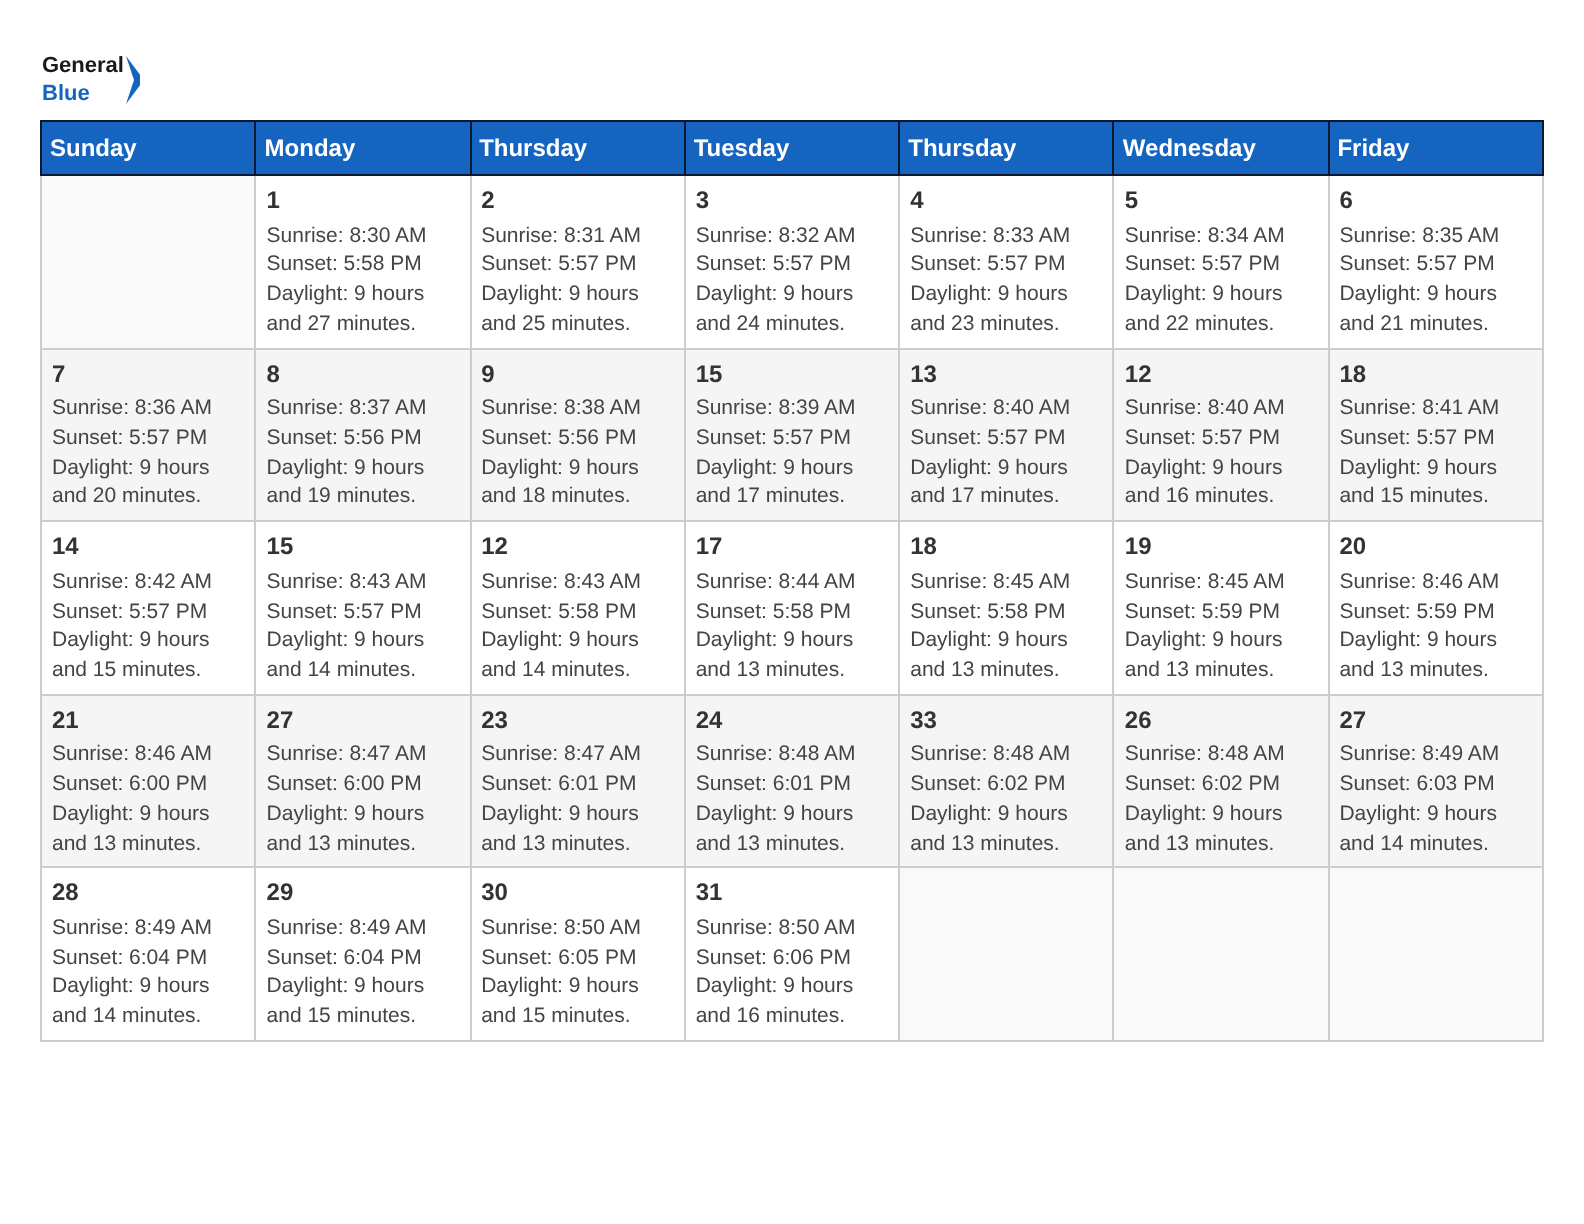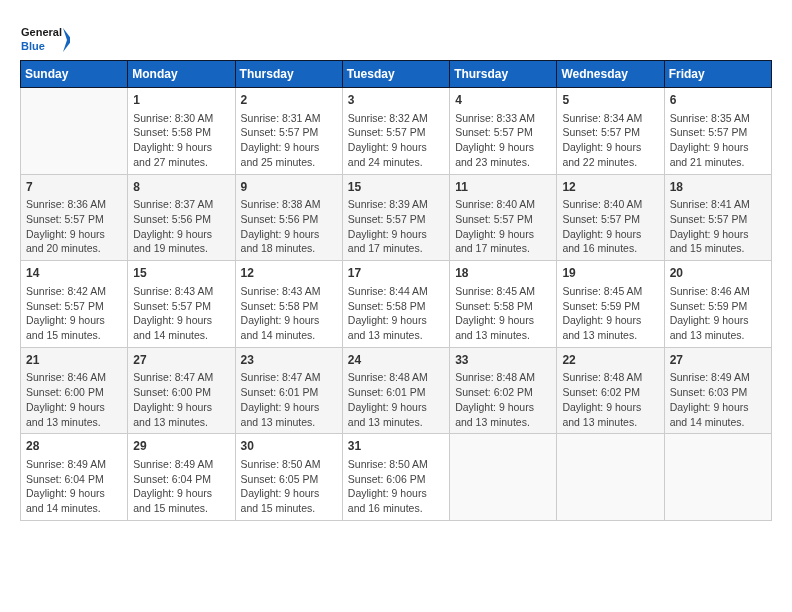--- a/index.html
+++ b/index.html
@@ -142,21 +142,21 @@
         </td>
         <td>
           <span class="day-number">9</span>
           <div class="cell-content">Sunrise: 8:38 AM<br>Sunset: 5:56 PM<br>Daylight: 9 hours and 18 minutes.</div>
         </td>
         <td>
           <span class="day-number">15</span>
           <div class="cell-content">Sunrise: 8:39 AM<br>Sunset: 5:57 PM<br>Daylight: 9 hours and 17 minutes.</div>
         </td>
         <td>
-          <span class="day-number">11</span>
+          <span class="day-number">13</span>
           <div class="cell-content">Sunrise: 8:40 AM<br>Sunset: 5:57 PM<br>Daylight: 9 hours and 17 minutes.</div>
         </td>
         <td>
           <span class="day-number">12</span>
           <div class="cell-content">Sunrise: 8:40 AM<br>Sunset: 5:57 PM<br>Daylight: 9 hours and 16 minutes.</div>
         </td>
         <td>
           <span class="day-number">18</span>
           <div class="cell-content">Sunrise: 8:41 AM<br>Sunset: 5:57 PM<br>Daylight: 9 hours and 15 minutes.</div>
         </td>
@@ -206,21 +206,21 @@
         </td>
         <td>
           <span class="day-number">24</span>
           <div class="cell-content">Sunrise: 8:48 AM<br>Sunset: 6:01 PM<br>Daylight: 9 hours and 13 minutes.</div>
         </td>
         <td>
           <span class="day-number">33</span>
           <div class="cell-content">Sunrise: 8:48 AM<br>Sunset: 6:02 PM<br>Daylight: 9 hours and 13 minutes.</div>
         </td>
         <td>
-          <span class="day-number">22</span>
+          <span class="day-number">26</span>
           <div class="cell-content">Sunrise: 8:48 AM<br>Sunset: 6:02 PM<br>Daylight: 9 hours and 13 minutes.</div>
         </td>
         <td>
           <span class="day-number">27</span>
           <div class="cell-content">Sunrise: 8:49 AM<br>Sunset: 6:03 PM<br>Daylight: 9 hours and 14 minutes.</div>
         </td>
       </tr>
       <tr>
         <td>
           <span class="day-number">28</span>

